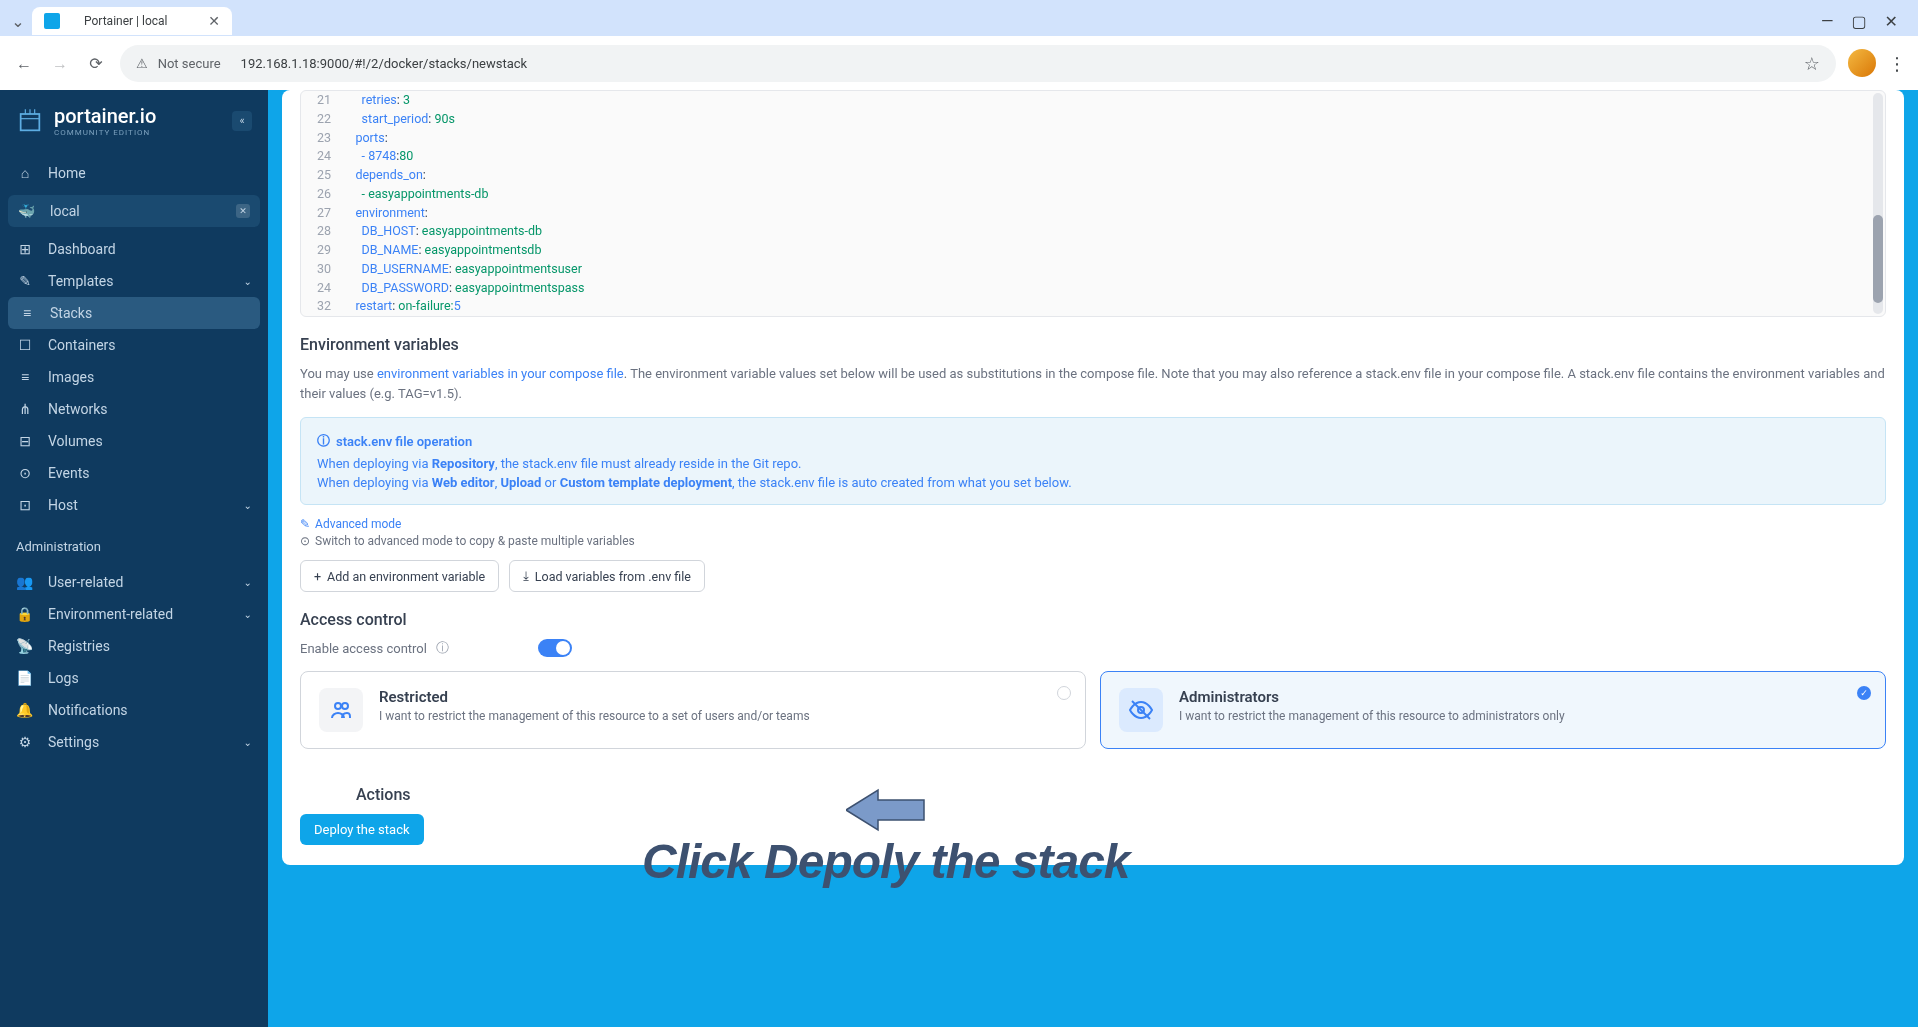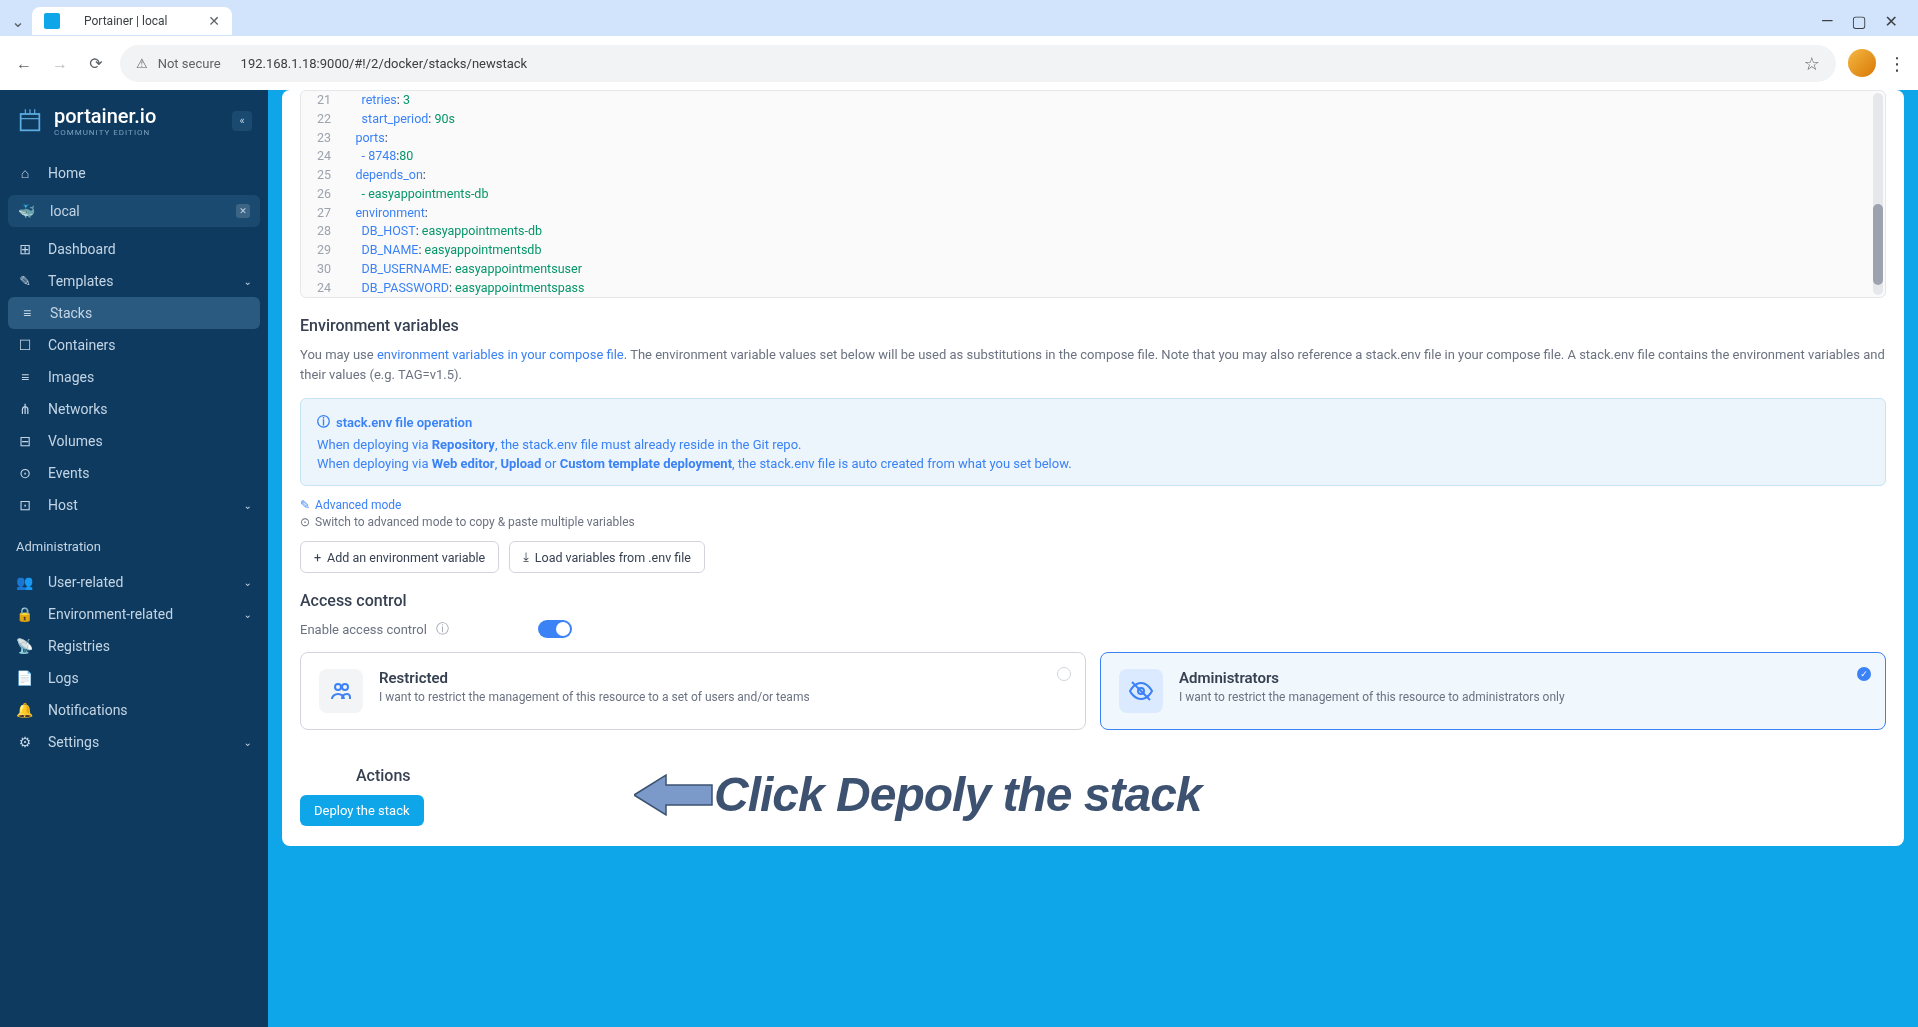--- a/index.html
+++ b/index.html
@@ -279,20 +279,24 @@
               <div class="line-code">      <span class="kw">DB_NAME</span>: <span class="str">easyappointmentsdb</span></div>
             </div>
             <div class="code-line">
               <div class="line-num">30</div>
               <div class="line-code">      <span class="kw">DB_USERNAME</span>: <span class="str">easyappointmentsuser</span></div>
             </div>
             <div class="code-line">
               <div class="line-num">24</div>
               <div class="line-code">      <span class="kw">DB_PASSWORD</span>: <span class="str">easyappointmentspass</span></div>
             </div>
+            <div class="code-line">
+              <div class="line-num">32</div>
+              <div class="line-code">    <span class="kw">restart</span>: <span class="str">on-failure:</span><span class="kw">5</span></div>
+            </div>
           </div>
         <div class="code-scrollbar">
           <div class="code-scroll-thumb" style="top:55%; height:40%"></div>
         </div>
       </div>
 
       <div class="section">
         <div class="section-title">Environment variables</div>
         <div class="section-desc">
           <span>You may use </span><a class="link">environment variables in your compose file</a><span>. The environment variable values set below will be used as substitutions in the compose file. Note that you may also reference a stack.env file in your compose file. A stack.env file contains the environment variables and their values (e.g. TAG=v1.5).</span>
@@ -369,21 +373,21 @@
               <div class="card-desc">I want to restrict the management of this resource to administrators only</div>
             </div>
             <div class="card-radio">✓</div>
           </div>
         </div>
       </div>
 
       <div class="actions-title">Actions</div>
       <div style="position:relative">
         <button class="deploy-btn">Deploy the stack</button>
-        <div class="annotation" style="left:352px; top:-28px;">
+        <div class="annotation" style="left:360px; top:-28px;flex-direction:column;">
           <svg class="arrow" viewBox="0 0 80 48">
             <polygon points="0,24 32,4 32,14 78,14 78,34 32,34 32,44" fill="#7b9ac9" stroke="#3d5170" stroke-width="1.5"></polygon>
           </svg>
           <span class="anno-text">Click Depoly the stack</span>
         </div>
       </div>
     </div>
   </div>
 </div>
 

